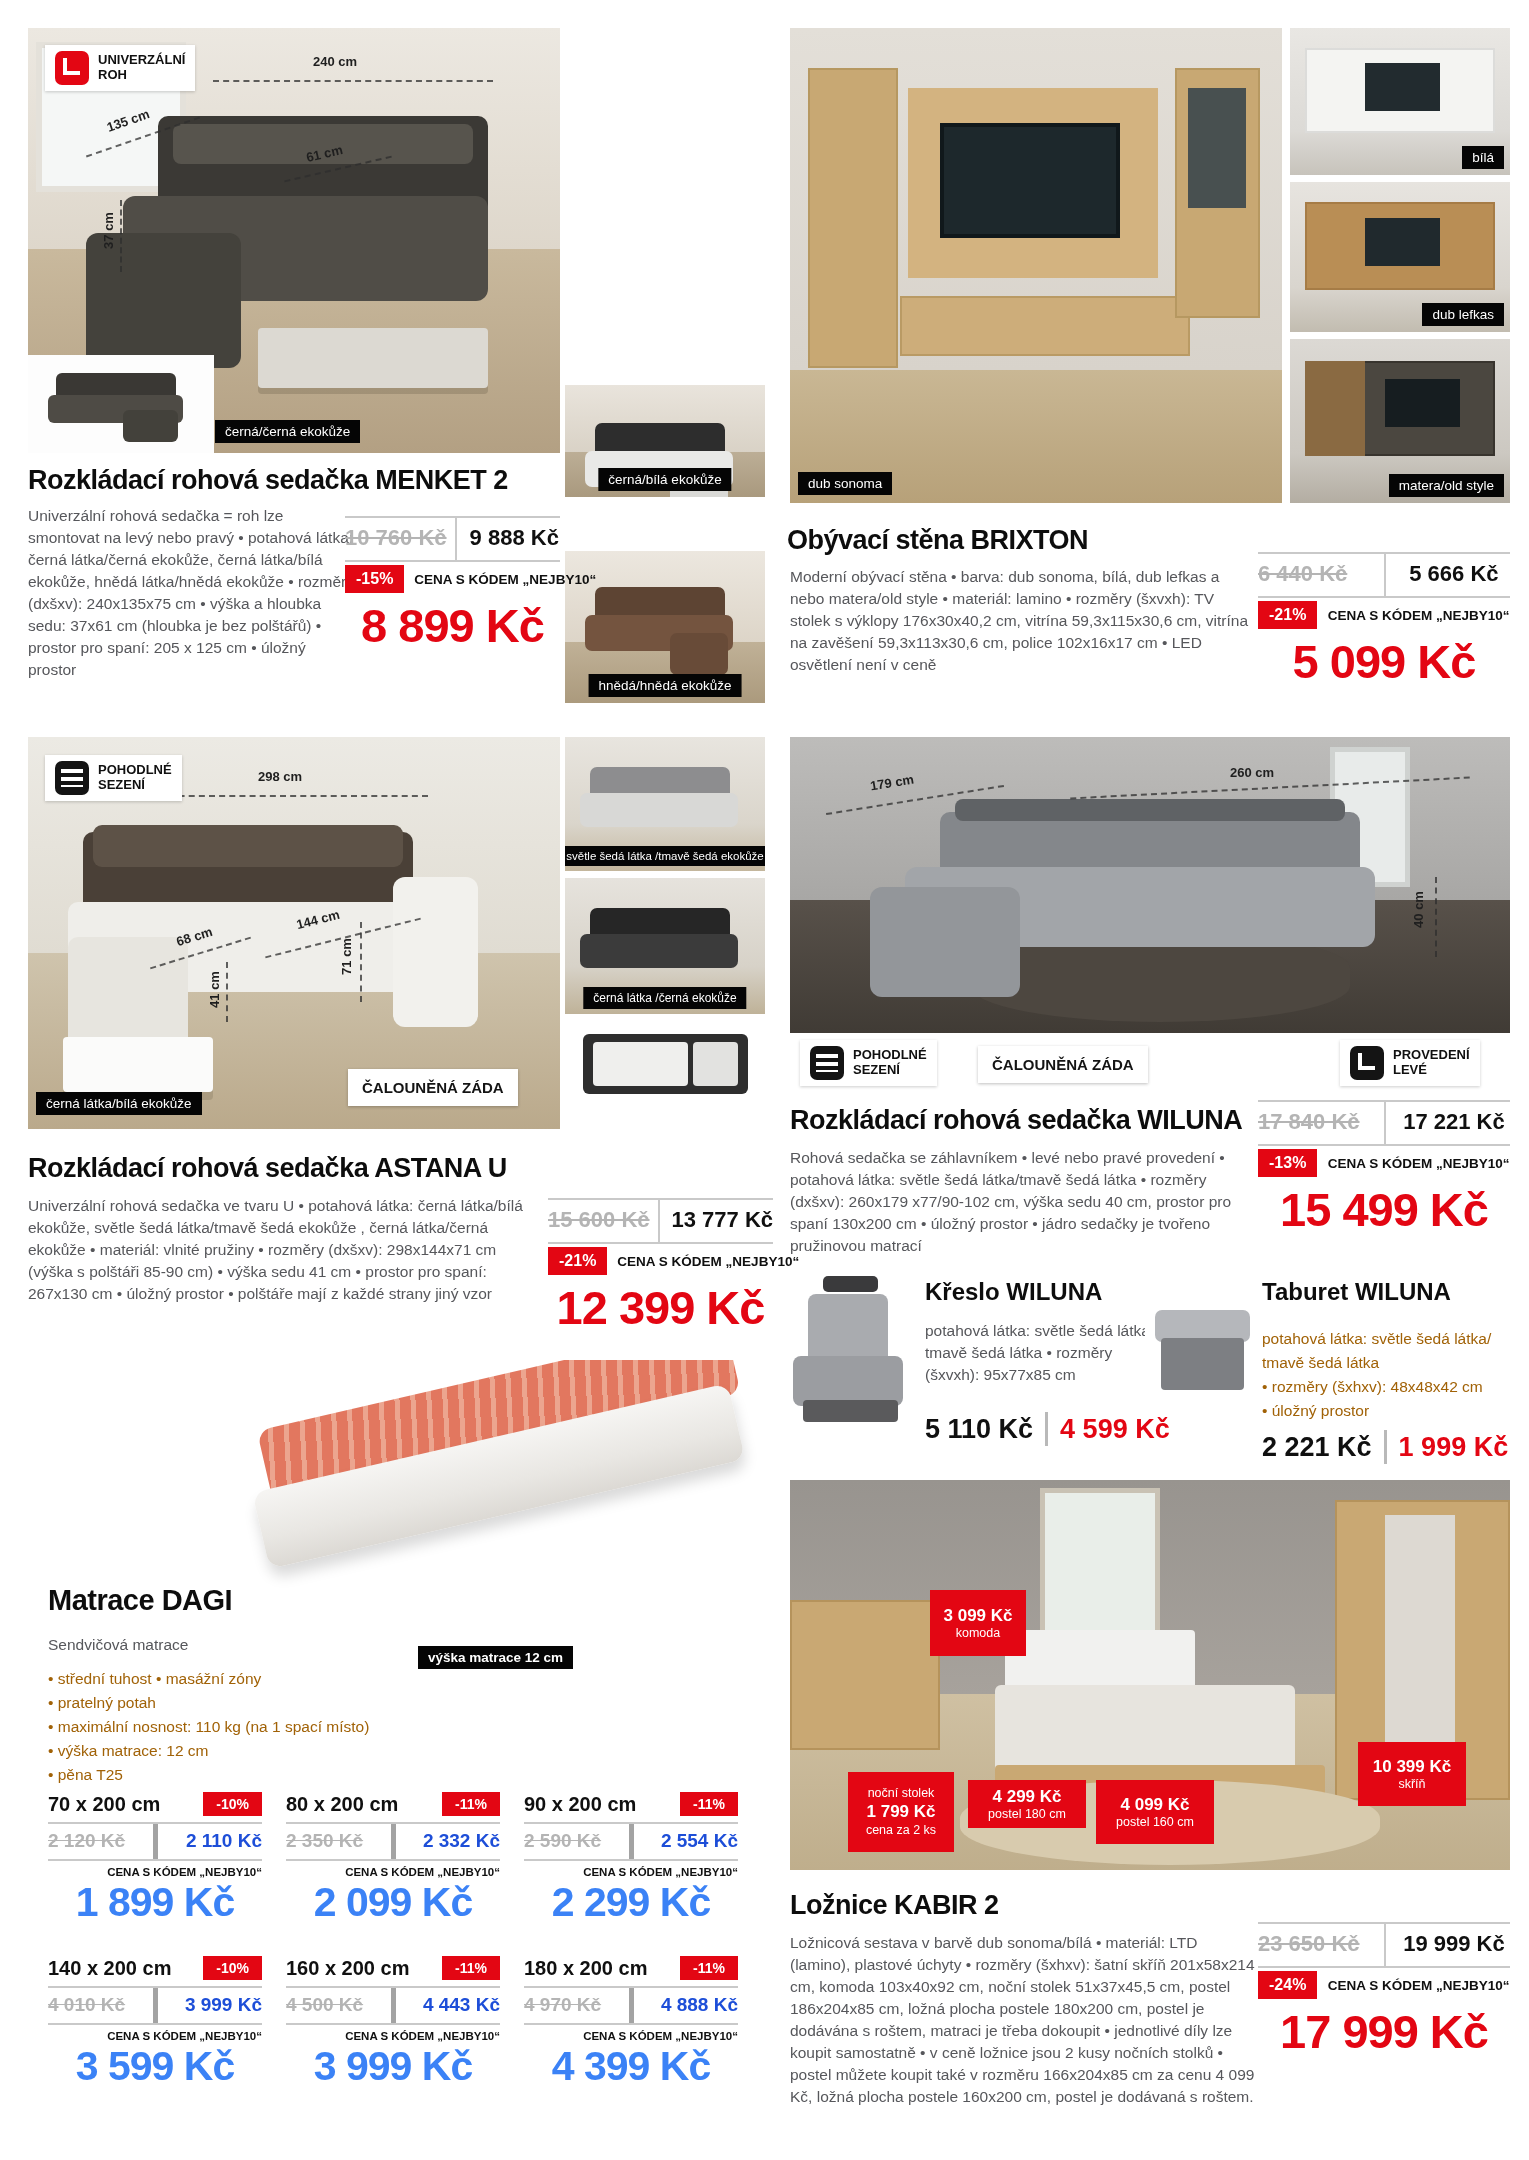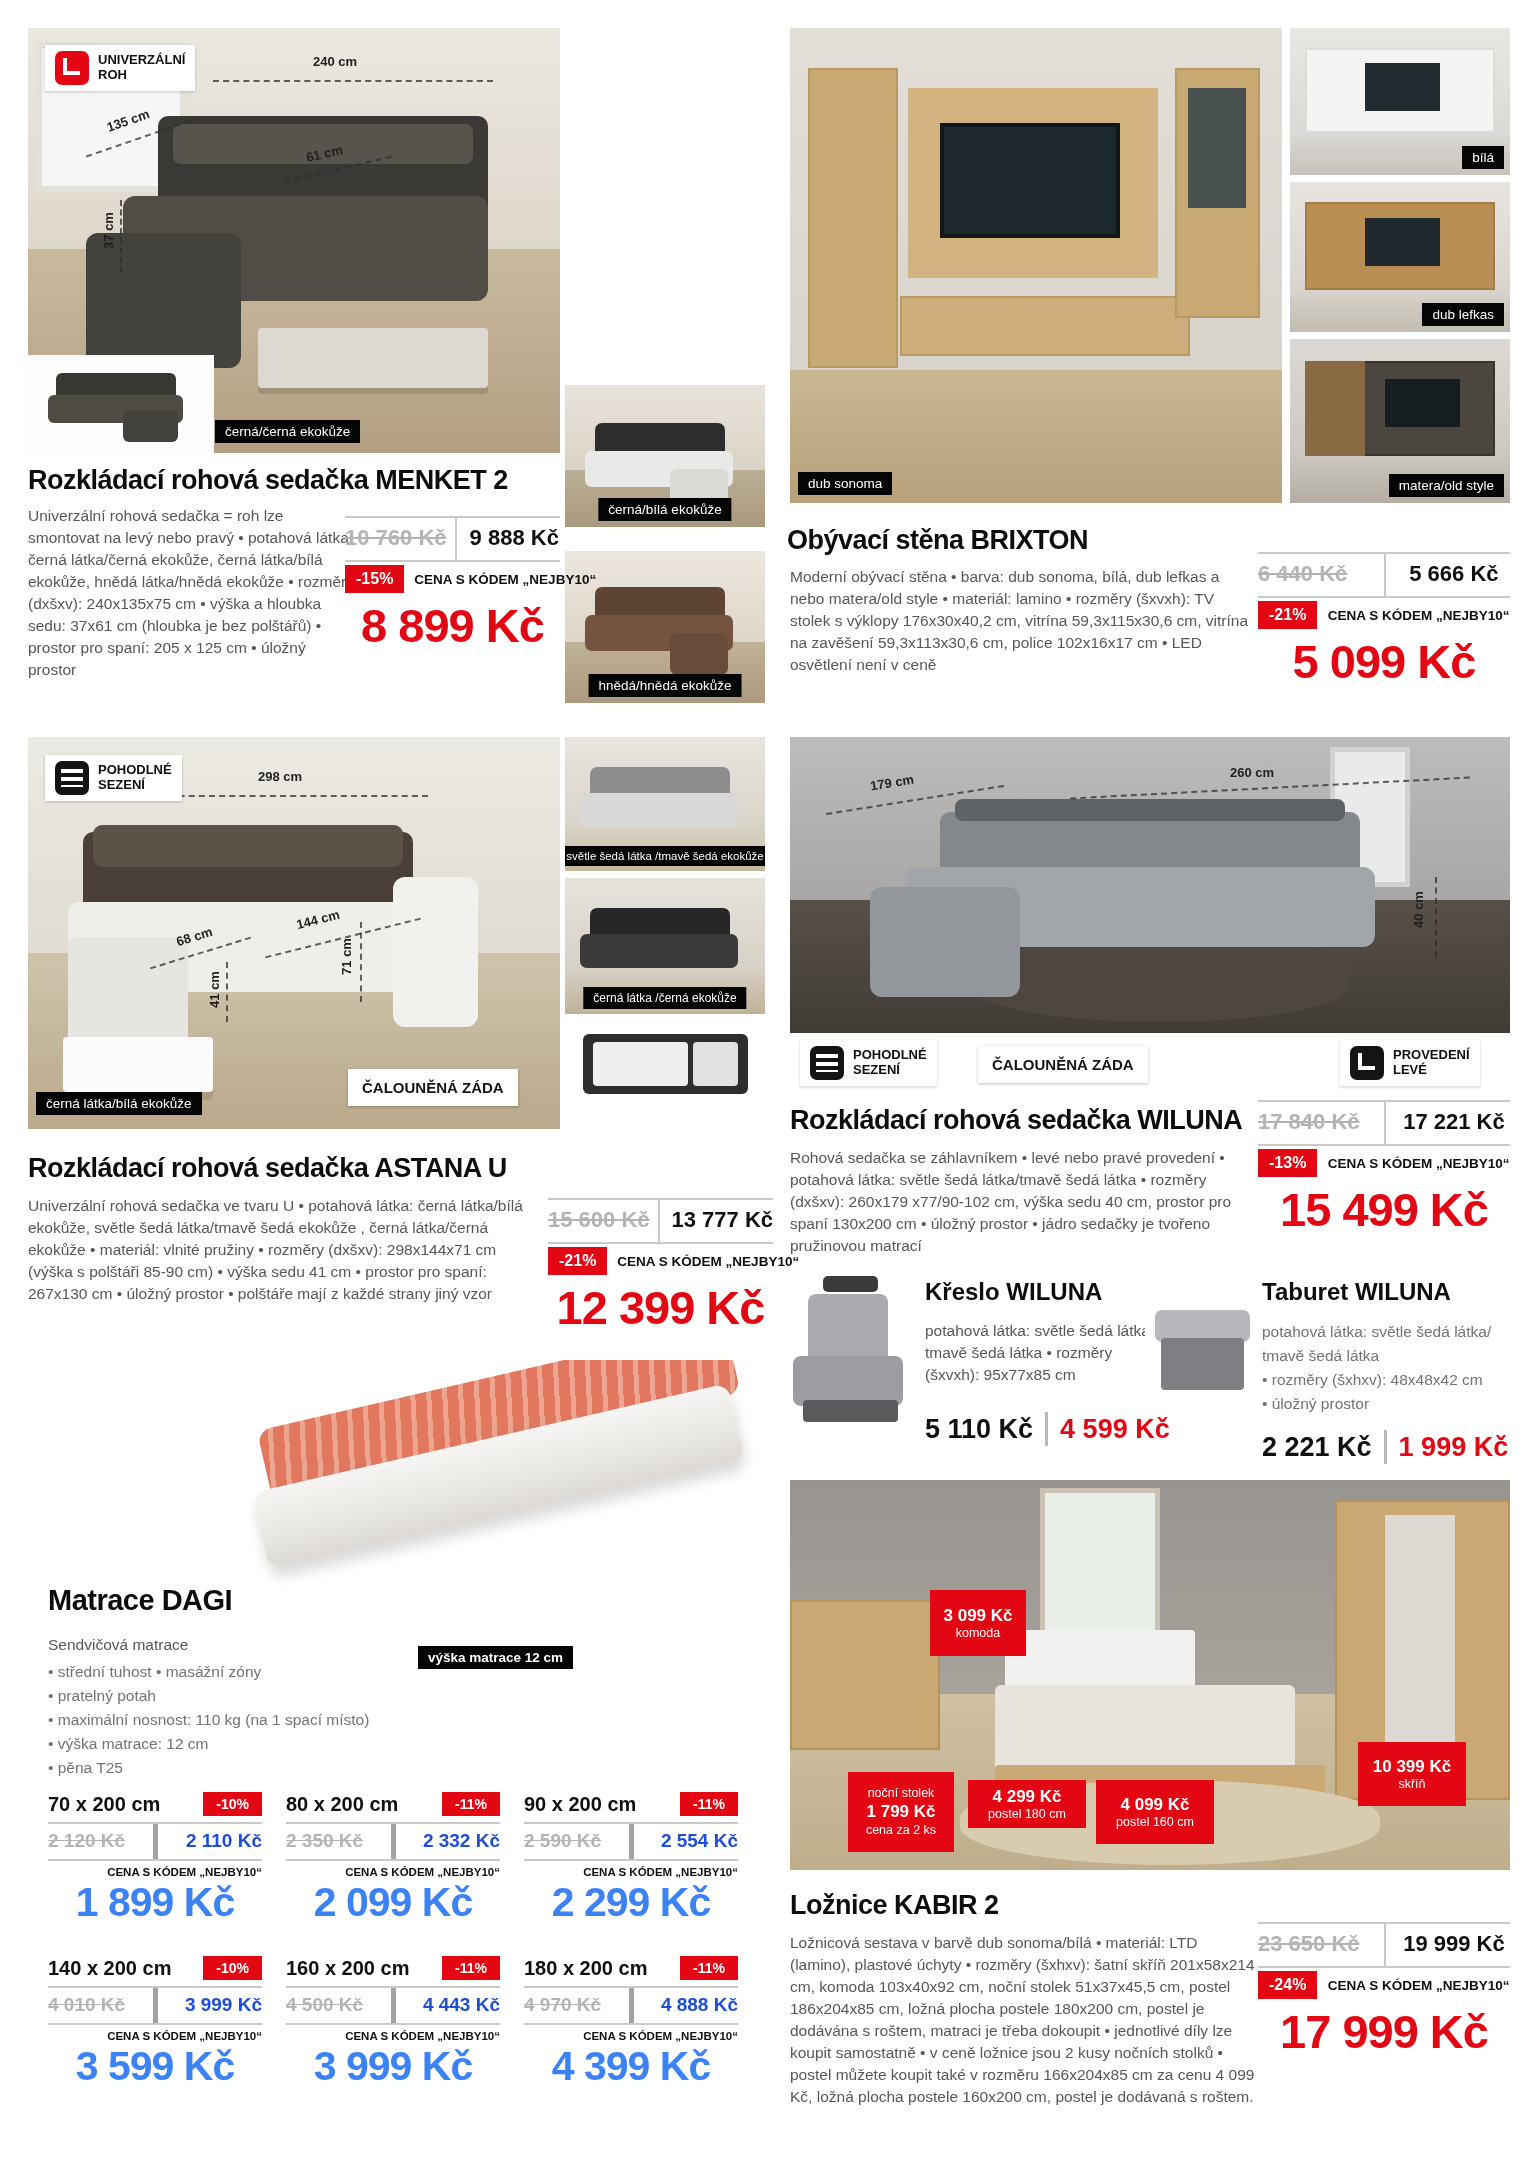--- a/index.html
+++ b/index.html
@@ -45,21 +45,21 @@
   .mdisc{background:#e30613;color:#fff;font-weight:bold;font-size:14px;padding:4px 13px;}
   .mprices{display:flex;border-top:2px solid #c9c9c9;border-bottom:2px solid #c9c9c9;margin-top:6px;}
   .mold{flex:1;color:#b4b4b4;font-weight:bold;font-size:19px;text-decoration:line-through;padding:6px 8px 7px 0;border-right:5px solid #a3a3a3;white-space:nowrap;}
   .mnew{flex:1;color:#1d4ed8;font-weight:bold;font-size:19px;text-align:right;padding:6px 0 7px 8px;white-space:nowrap;}
   .mcode{font-size:11.5px;font-weight:bold;color:#101010;text-align:right;margin-top:5px;white-space:nowrap;}
   .mbig{color:#3b82f6;font-size:41px;font-weight:bold;letter-spacing:-1px;text-align:center;margin-top:1px;white-space:nowrap;}
   
   .tag{position:absolute;background:#e30613;color:#fff;display:flex;flex-direction:column;align-items:center;justify-content:center;text-align:center;padding:0 8px;line-height:1.25;}
   .t-big{font-size:17px;font-weight:bold;white-space:nowrap;}
   .t-small{font-size:12.5px;white-space:nowrap;}
-  .bullets{position:absolute;font-size:15.5px;color:#737373;line-height:1.55;}
+  .bullets{position:absolute;font-size:15.5px;color:#a16207;line-height:1.55;margin-top:7px;}
   .bullets div{white-space:nowrap;}
 </style>
 </head>
 <body>
 
 <div id="page">
 
   <div class="photo" style="left:28px;top:28px;width:532px;height:425px;background:linear-gradient(180deg,#ece8e1 0%,#ded7cb 52%,#c9b99d 52%,#b3a083 100%);">
     <div class="shape" style="left:8px;top:14px;width:150px;height:150px;background:#f5f7f6;border:6px solid #e4e1da;"></div>
     <div class="shape" style="left:130px;top:88px;width:330px;height:100px;background:#3b3935;border-radius:10px;"></div>
@@ -88,21 +88,21 @@
     </div>
 
     <div class="shape" style="left:0px;top:327px;width:186px;height:98px;background:#fdfdfd;">
       <div class="shape" style="left:28px;top:18px;width:120px;height:30px;background:#3a3834;border-radius:6px;"></div>
       <div class="shape" style="left:20px;top:40px;width:135px;height:28px;background:#4e4b45;border-radius:6px;"></div>
       <div class="shape" style="left:95px;top:55px;width:55px;height:32px;background:#43413b;border-radius:6px;"></div>
     </div>
     <div class="vlabel" style="left:187px;top:392px;">černá/černá ekokůže</div>
   </div>
 
-  <div class="photo" style="left:565px;top:385px;width:200px;height:142px;background:linear-gradient(180deg,#e9e4dc 0%,#d9d2c6 60%,#bcae96 60%,#a9997e 100%);">
+  <div class="photo" style="left:565px;top:385px;width:200px;height:112px;background:linear-gradient(180deg,#e9e4dc 0%,#d9d2c6 60%,#bcae96 60%,#a9997e 100%);">
     <div class="shape" style="left:30px;top:38px;width:130px;height:38px;background:#2d2d2d;border-radius:7px;"></div>
     <div class="shape" style="left:20px;top:66px;width:148px;height:36px;background:#e9e9e7;border-radius:7px;"></div>
     <div class="shape" style="left:105px;top:84px;width:58px;height:42px;background:#d9d9d6;border-radius:7px;"></div>
     <div class="vlabel" style="left:50%;bottom:6px;transform:translateX(-50%);">černá/bílá ekokůže</div>
   </div>
   <div class="photo" style="left:565px;top:551px;width:200px;height:152px;background:linear-gradient(180deg,#ece7df 0%,#ddd5c8 60%,#c0b197 60%,#ab9a7d 100%);">
     <div class="shape" style="left:30px;top:36px;width:130px;height:38px;background:#5d4433;border-radius:7px;"></div>
     <div class="shape" style="left:20px;top:64px;width:148px;height:36px;background:#74543f;border-radius:7px;"></div>
     <div class="shape" style="left:105px;top:82px;width:58px;height:42px;background:#684b38;border-radius:7px;"></div>
     <div class="vlabel" style="left:50%;bottom:6px;transform:translateX(-50%);">hnědá/hnědá ekokůže</div>

